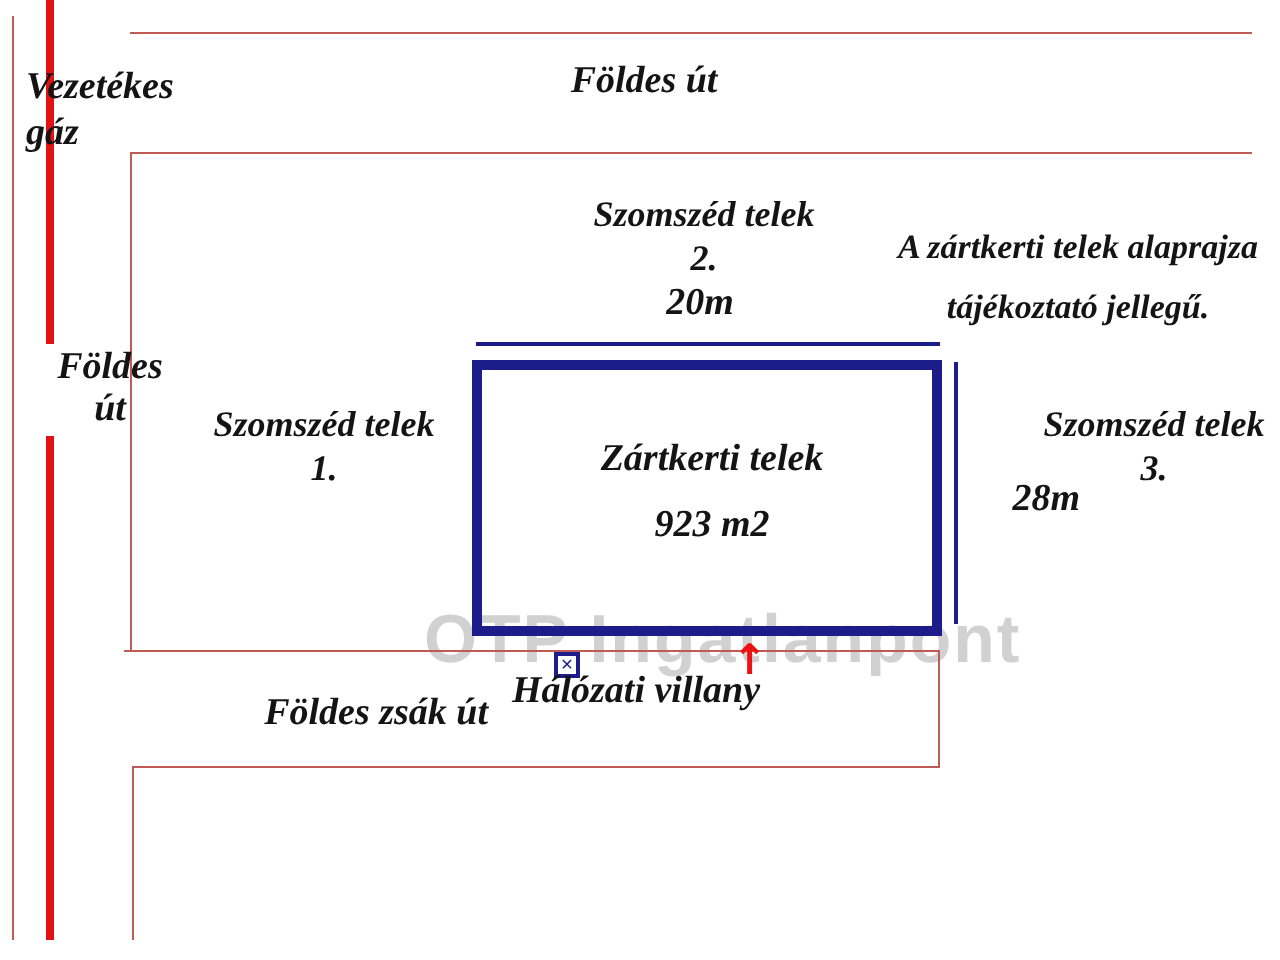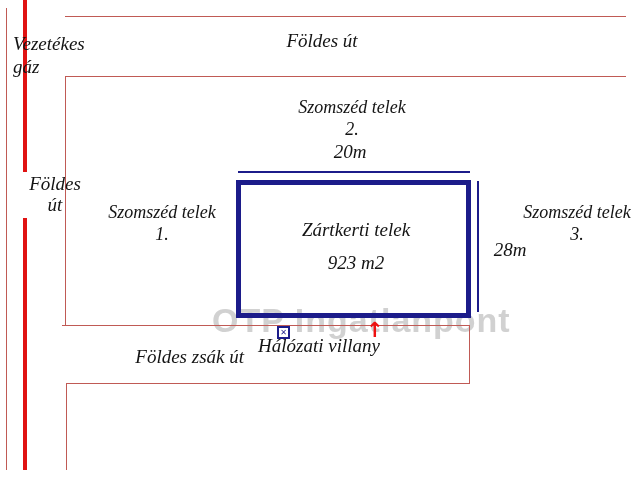--- a/index.html
+++ b/index.html
@@ -32,35 +32,35 @@
   #plot-rect{
     position:absolute;left:236px;top:180px;width:225px;height:128px;
     border:5px solid var(--plot-border,#1c1c8a);z-index:2;background:transparent;
   }
   #dim-width-line{top:171px;left:238px;width:232px;height:2px;}
   #dim-height-line{left:477px;top:181px;width:2px;height:131px;}
   
   .lbl{
     position:absolute;z-index:3;
     color:var(--text,#141414);
-    font-weight:normal;font-style:italic;
+    font-weight:bold;font-style:italic;
     font-size:19px;line-height:22px;
     white-space:pre-line;text-align:center;
   }
   #lbl-gas{left:13px;top:32px;width:76px;text-align:left;line-height:23px;}
   #lbl-top-road{left:242px;top:30px;width:160px;}
   #lbl-neighbor2{left:272px;top:96px;width:160px;font-size:18px;}
   #lbl-dim-width{left:270px;top:141px;width:160px;}
   #lbl-note{left:441px;top:109px;width:196px;font-size:17px;line-height:30px;}
   #lbl-left-road{left:25px;top:173px;width:60px;line-height:21px;}
   #lbl-neighbor1{left:82px;top:201px;width:160px;font-size:18px;}
   #lbl-plot-name{left:276px;top:219px;width:160px;text-align:center;}
   #lbl-plot-area{left:276px;top:252px;width:160px;}
   #lbl-neighbor3{left:497px;top:201px;width:160px;font-size:18px;}
-  #lbl-dim-height{left:480px;top:239px;width:60px;text-align:center;}
+  #lbl-dim-height{left:480px;top:239px;width:60px;text-align:right;}
   #lbl-dead-end{left:84px;top:346px;width:160px;text-align:right;}
   #lbl-utility{left:220px;top:335px;width:160px;text-align:right;}
   
   #watermark{
     position:absolute;left:212px;top:301px;z-index:1;
     font-family:"Liberation Sans","DejaVu Sans",sans-serif;
     font-weight:bold;font-style:normal;font-size:34px;letter-spacing:1px;
     color:var(--watermark,#c6c6c6);opacity:.8;white-space:nowrap;
   }
   
@@ -104,20 +104,22 @@
     <span>✕</span>
   </div>
   <div id="north-arrow">↑</div>
 
   <div class="lbl" id="lbl-gas">Vezetékes
 gáz</div>
   <div class="lbl" id="lbl-top-road">Földes út</div>
   <div class="lbl" id="lbl-neighbor2">Szomszéd telek
 2.</div>
   <div class="lbl" id="lbl-dim-width">20m</div>
+  <div class="lbl" id="lbl-note">A zártkerti telek alaprajza
+tájékoztató jellegű.</div>
   <div class="lbl" id="lbl-left-road">Földes
 út</div>
   <div class="lbl" id="lbl-neighbor1">Szomszéd telek
 1.</div>
   <div class="lbl" id="lbl-plot-name">Zártkerti telek</div>
   <div class="lbl" id="lbl-plot-area">923 m2</div>
   <div class="lbl" id="lbl-neighbor3">Szomszéd telek
 3.</div>
   <div class="lbl" id="lbl-dim-height">28m</div>
   <div class="lbl" id="lbl-dead-end">Földes zsák út</div>

